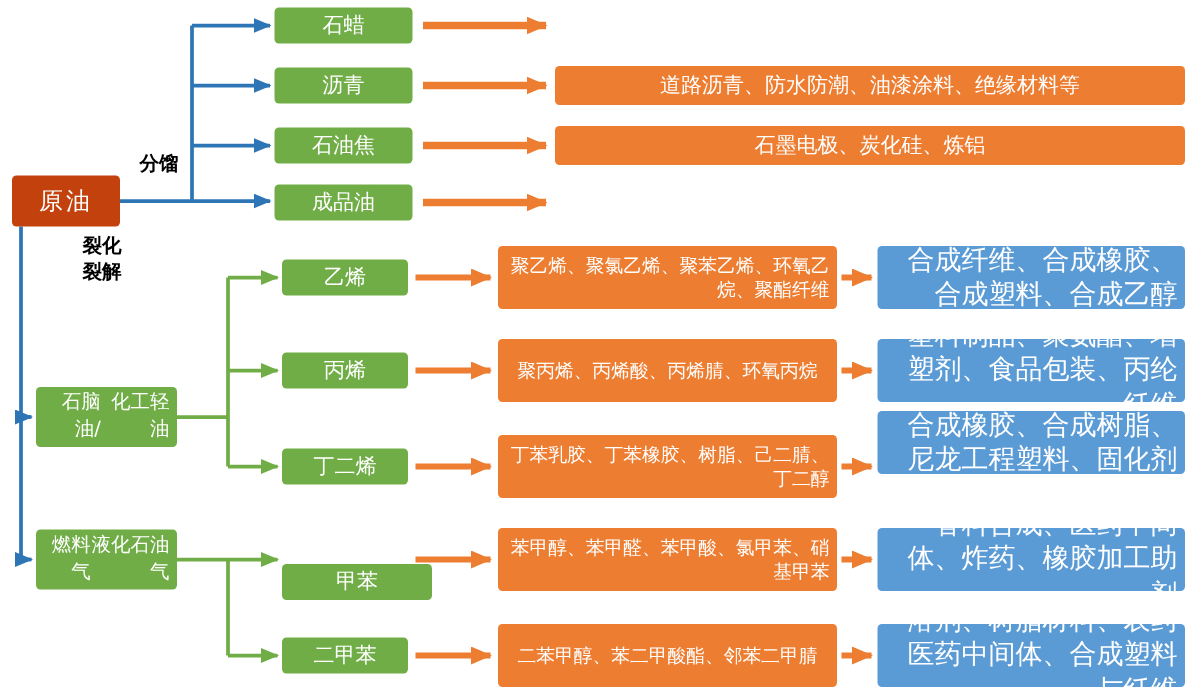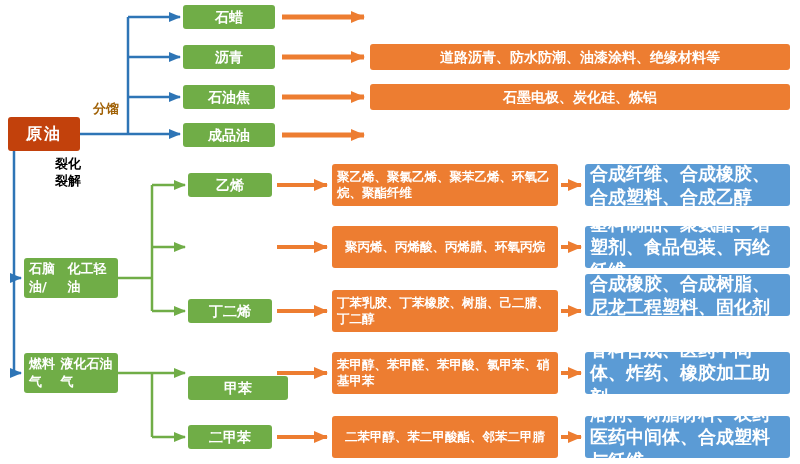--- a/index.html
+++ b/index.html
@@ -1,32 +1,32 @@
 <!DOCTYPE html>
 <html><head>
 <meta charset="utf-8">
 <style>
   *{box-sizing:border-box}
   body{margin:0;background:#ffffff;font-family:"DejavU Sans","Liberation Sans",sans-serif}
   #canvas{position:relative;width:800px;height:464px;background:#ffffff;overflow:hidden;font-family:"DejaVu Sans","Liberation Sans",sans-serif}
   svg.wires{position:absolute;left:0;top:0}
-  .box{position:absolute;display:flex;align-items:center;justify-content:center;text-align:left;
-       color:#fff;font-weight:700;border-radius:3px;padding:9px 5px;line-height:1.3}
+  .box{position:absolute;display:flex;align-items:center;justify-content:center;text-align:right;
+       color:#fff;font-weight:400;border-radius:3px;padding:9px 5px;line-height:1.3}
   .green{background:#70AD47}
   .orange{background:#ED7D31}
   .navy{background:#c2410c}
   .sky{background:#5B9BD5}
   .chem{font-size:14px}
   .wide{font-size:14px}
   .prod{font-size:12.5px}
   .use{font-size:18px}
   .src{font-size:13px;flex-direction:row;line-height:1.35}
   .root{font-size:16px;letter-spacing:2px}
   .lbl{position:absolute;font-size:13px;font-weight:700;color:#000}
-  .lbl.orange-text{color:#a16207}
+  .lbl.orange-text{color:#000000}
 </style>
 </head>
 <body>
 
 <div id="canvas">
 
   <svg class="wires" width="800" height="464">
     <defs>
       <marker id="mb" markerUnits="userSpaceOnUse" markerWidth="12" markerHeight="10" refX="11" refY="5" orient="auto">
         <path d="M0,0 L12,5 L0,10 Z" fill="#2E75B6"></path>
@@ -105,20 +105,21 @@
   </div>
   <div class="box green src" style="left:24px;top:353px;width:94px;height:40px">
     <span>燃料气</span>
     <span>液化石油气</span>
   </div>
 
   <div class="box green chem" style="left:188px;top:173px;width:84px;height:24px">乙烯</div>
   <div class="box orange prod" style="left:332px;top:164px;width:226px;height:42px">聚乙烯、聚氯乙烯、聚苯乙烯、环氧乙烷、聚酯纤维</div>
   <div class="box sky use" style="left:585px;top:164px;width:205px;height:42px">合成纤维、合成橡胶、合成塑料、合成乙醇</div>
 
+  <div class="box green chem" style="left:188px;top:235px;width:84px;height:24px">丙烯</div>
   <div class="box orange prod" style="left:332px;top:226px;width:226px;height:42px">聚丙烯、丙烯酸、丙烯腈、环氧丙烷</div>
   <div class="box sky use" style="left:585px;top:226px;width:205px;height:42px">塑料制品、聚氨酯、增塑剂、食品包装、丙纶纤维</div>
 
   <div class="box green chem" style="left:188px;top:299px;width:84px;height:24px">丁二烯</div>
   <div class="box orange prod" style="left:332px;top:290px;width:226px;height:42px">丁苯乳胶、丁苯橡胶、树脂、己二腈、丁二醇</div>
   <div class="box sky use" style="left:585px;top:274px;width:205px;height:42px">合成橡胶、合成树脂、尼龙工程塑料、固化剂</div>
 
   <div class="box green chem" style="left:188px;top:376px;width:100px;height:24px">甲苯</div>
   <div class="box orange prod" style="left:332px;top:352px;width:226px;height:42px">苯甲醇、苯甲醛、苯甲酸、氯甲苯、硝基甲苯</div>
   <div class="box sky use" style="left:585px;top:352px;width:205px;height:42px">香料合成、医药中间体、炸药、橡胶加工助剂</div>

